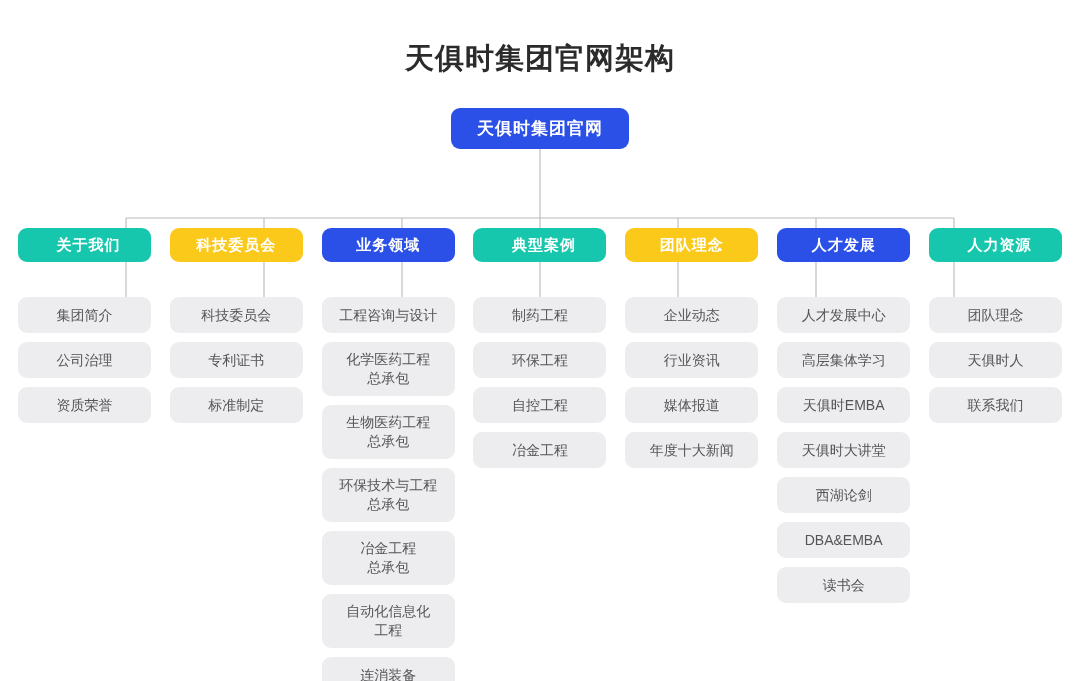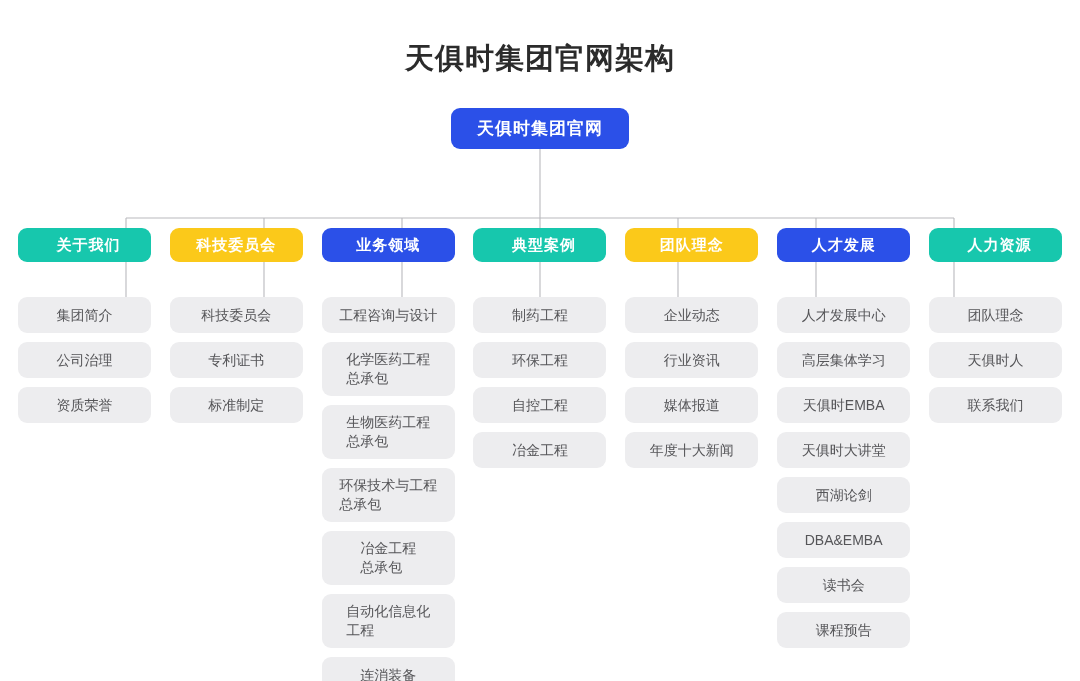--- a/index.html
+++ b/index.html
@@ -102,21 +102,21 @@
     display: flex;
     flex-direction: column;
     gap: 9px;
   }
   .item {
     background: #ededef;
     border-radius: 9px;
     color: #555558;
     font-size: 14px;
     line-height: 19px;
-    text-align: left;
+    text-align: center;
     padding: 8px 6px;
     min-height: 20px;
     display: flex;
     align-items: center;
     justify-content: center;
     white-space: pre-line;
   }
 </style>
 </head>
 <body>
@@ -211,21 +211,20 @@
   <div class="column">
     <div class="col-header blue">人才发展</div>
     <div class="items">
       <div class="item">人才发展中心</div>
       <div class="item">高层集体学习</div>
       <div class="item">天俱时EMBA</div>
       <div class="item">天俱时大讲堂</div>
       <div class="item">西湖论剑</div>
       <div class="item">DBA&amp;EMBA</div>
       <div class="item">读书会</div>
-      <div class="item">课程预告</div>
     </div>
   </div>
 
   <div class="column">
     <div class="col-header teal">人力资源</div>
     <div class="items">
       <div class="item">团队理念</div>
       <div class="item">天俱时人</div>
       <div class="item">联系我们</div>
     </div>

